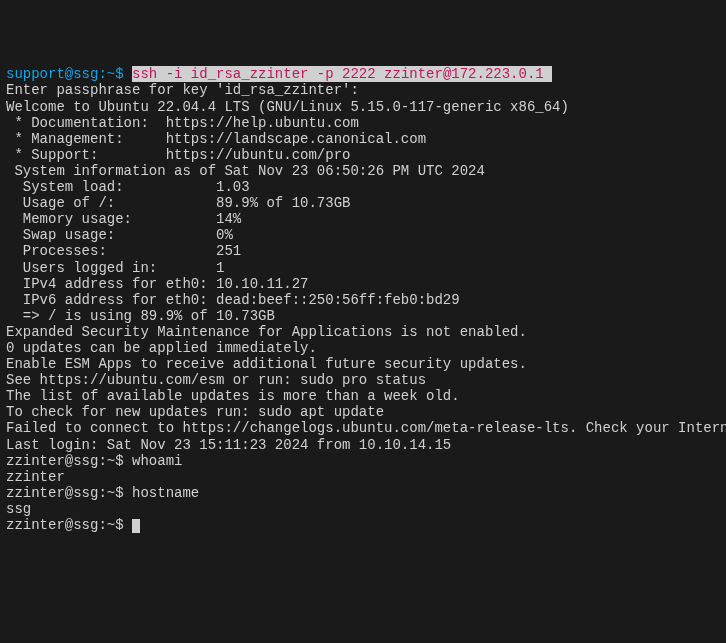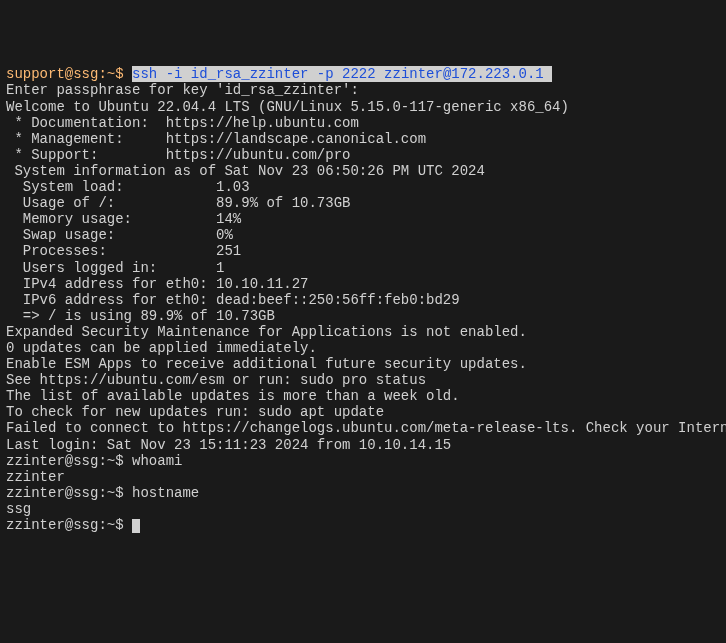--- a/index.html
+++ b/index.html
@@ -13,25 +13,25 @@
       font-family: 'Courier New', Courier, monospace;
       font-size: 14px;
       line-height: 1.15;
       padding: 2px 6px;
       width: 726px;
       height: 643px;
       overflow: hidden;
       white-space: pre;
     }
     .prompt-user {
-      color: #fdba74;
+      color: #0ea5e9;
     }
     .highlight {
       background-color: #d0d0d0;
-      color: #1d4ed8;
+      color: #be185d;
     }
     .terminal-line {
       display: block;
     }
     .cursor {
       background-color: #d0d0d0;
       color: #1a1a1a;
       display: inline-block;
       width: 8px;
       height: 14px;

